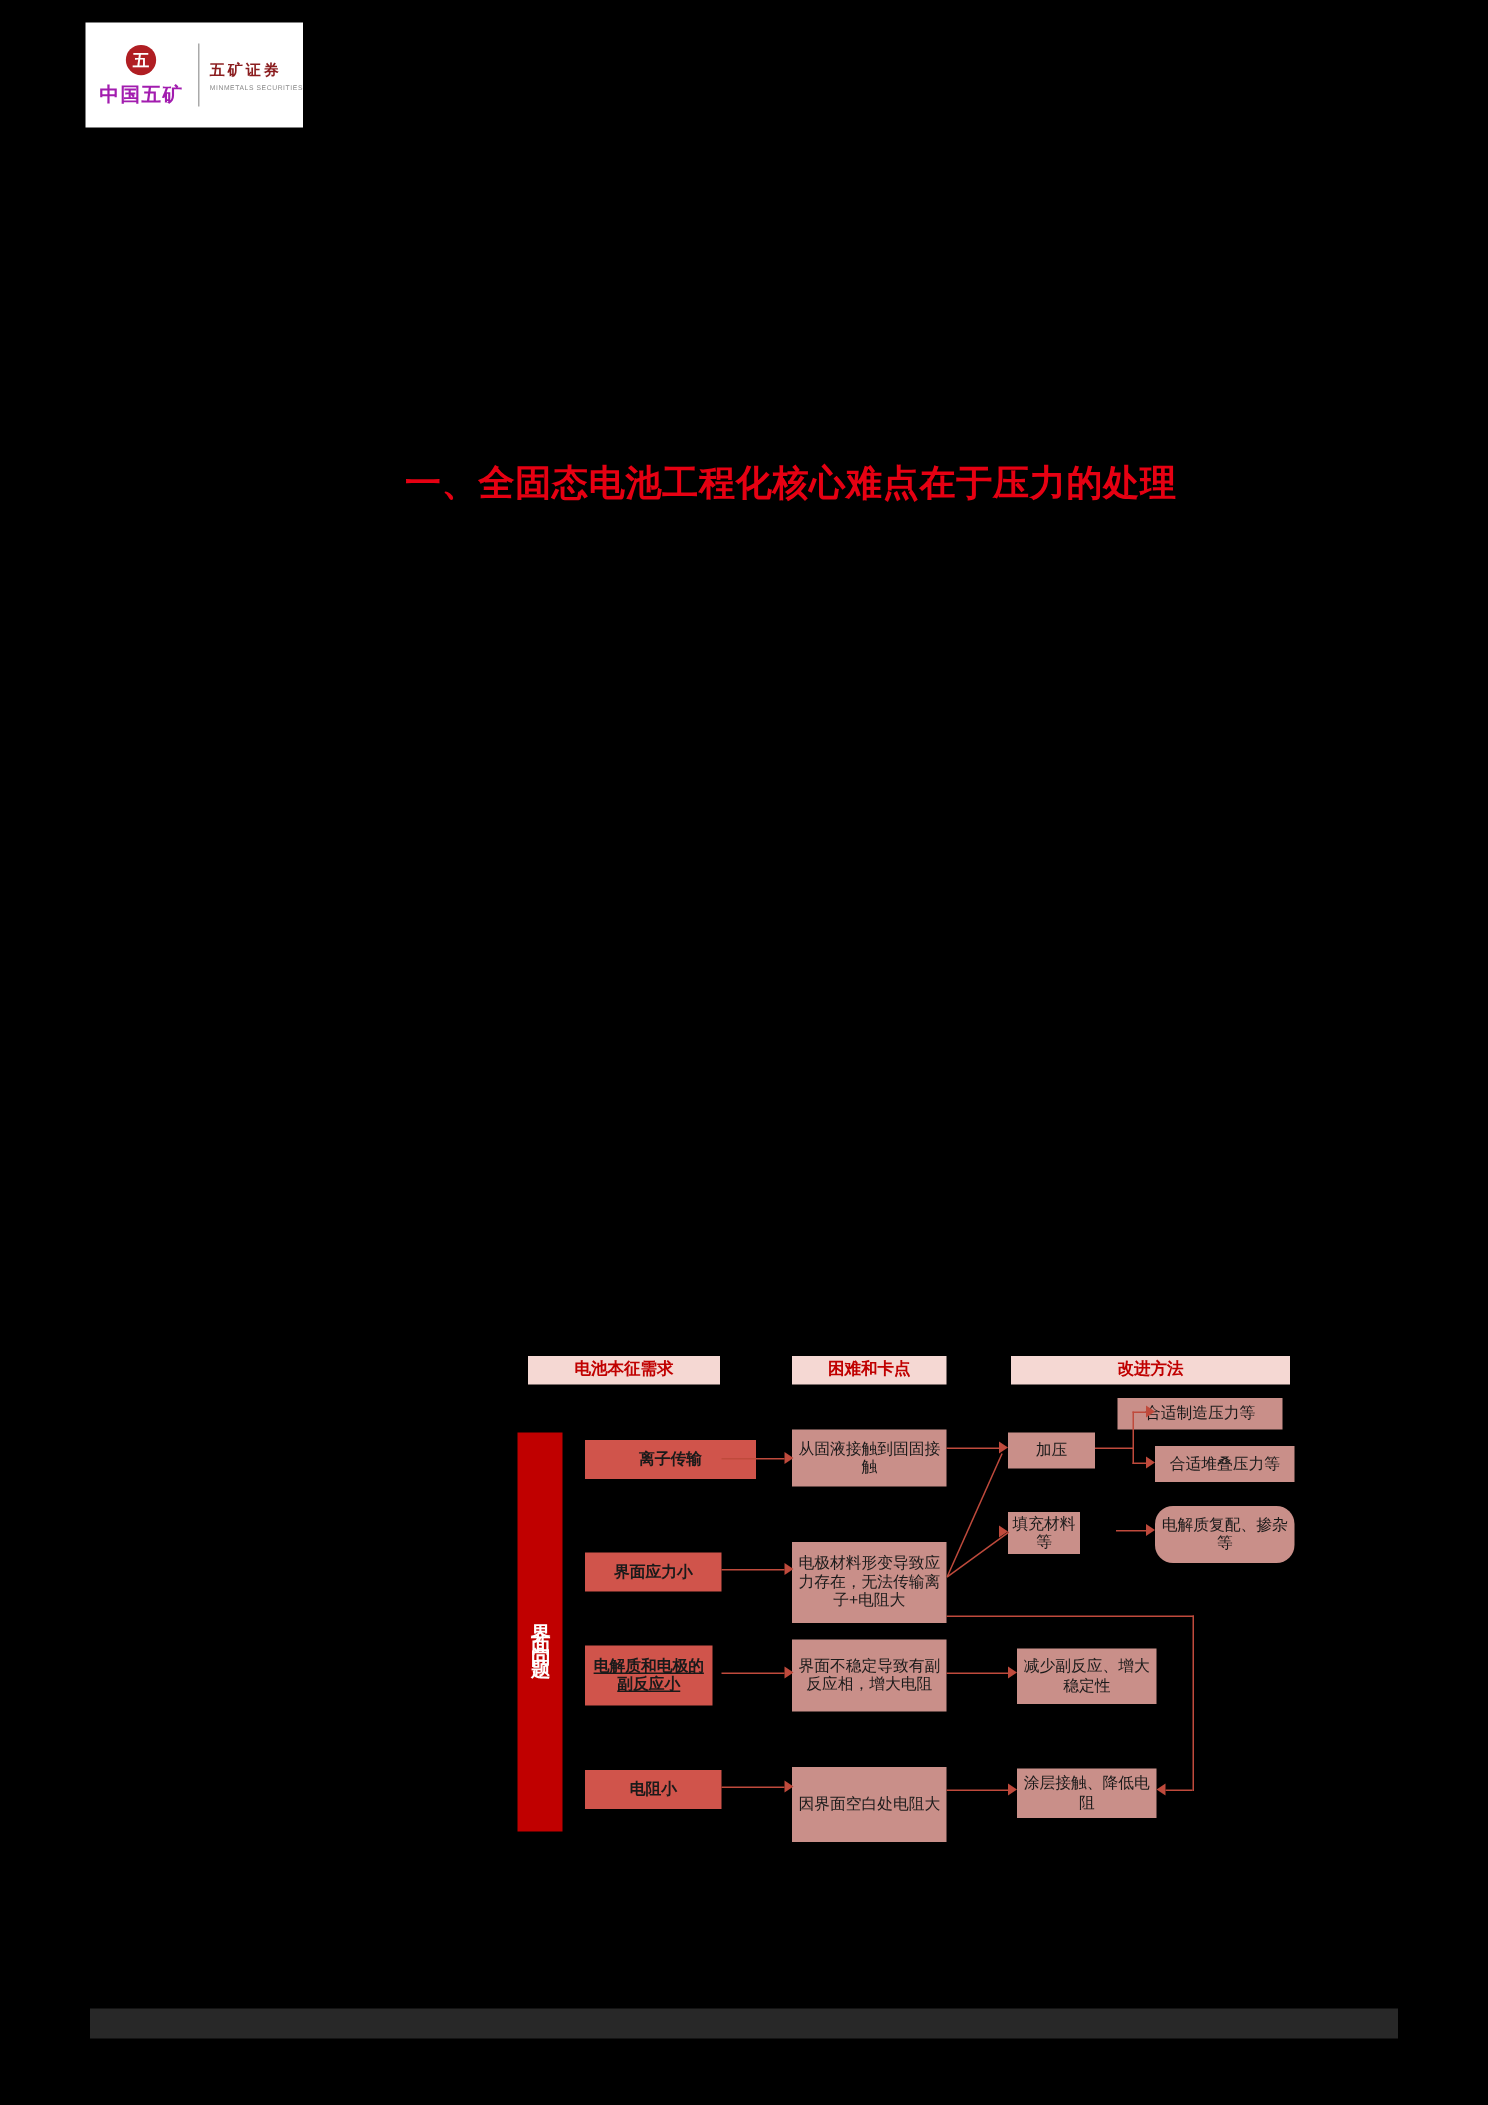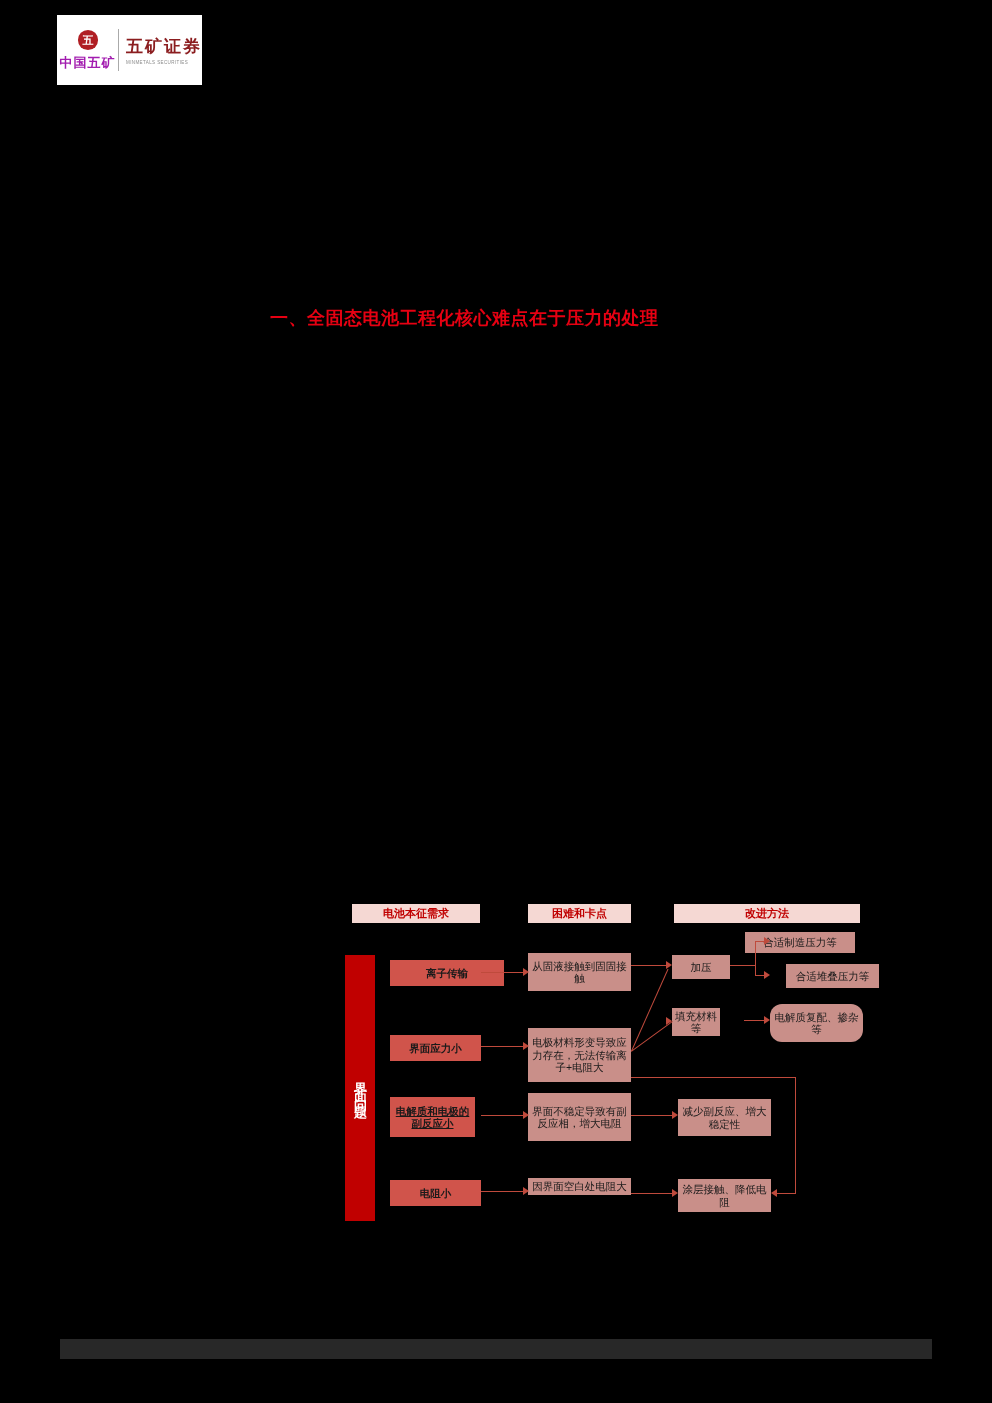--- a/index.html
+++ b/index.html
@@ -12,27 +12,27 @@
   
   #logo-box {
     position:absolute; left:57px; top:15px; width:145px; height:70px;
     background:#ffffff; display:flex; align-items:center;
   }
   .logo-left { width:76px; display:flex; flex-direction:column; align-items:center; }
   .emblem { width:22px; height:22px; margin-bottom:3px; }
   .company { font-size:13px; font-weight:700; color:#a21caf; letter-spacing:1px; white-space:nowrap; }
   .logo-divider { width:1px; height:42px; background:#aaaaaa; }
   .logo-right { flex:1; padding-left:7px; display:flex; flex-direction:column; justify-content:center; }
-  .brand { font-size:17px; font-weight:700; color:#8b1d1f; letter-spacing:2px; white-space:nowrap; }
+  .brand { font-size:10px; font-weight:700; color:#8b1d1f; letter-spacing:2px; white-space:nowrap; }
   .brand-sub { font-size:4.5px; color:#8a8a8a; letter-spacing:0.4px; margin-top:2px; white-space:nowrap; }
 
   
   #heading {
     position:absolute; left:270px; top:306px; margin:0;
-    font-size:18px; font-weight:700; color:#e60012; letter-spacing:0.5px;
+    font-size:24px; font-weight:700; color:#e60012; letter-spacing:0.5px;
     white-space:nowrap;
   }
 
   
   #figure { position:absolute; left:345px; top:900px; width:530px; height:325px; }
   .box {
     position:absolute; box-sizing:border-box;
     display:flex; align-items:center; justify-content:center;
     text-align:center; font-size:10.5px; line-height:1.18;
     color:#1a1a1a; padding:1px 3px;
@@ -93,29 +93,29 @@
     <div class="sidebar" style="left:0px; top:55px; width:30px; height:266px;">界面问题</div>
 
     <div class="box need" style="left:45px; top:60px;  width:114px; height:26px;">离子传输</div>
     <div class="box need" style="left:45px; top:135px; width:91px; height:26px;">界面应力小</div>
     <div class="box need" style="left:45px; top:197px; width:85px; height:40px;text-decoration:underline;">电解质和电极的副反应小</div>
     <div class="box need" style="left:45px; top:280px; width:91px; height:26px;">电阻小</div>
 
     <div class="box pink" style="left:183px; top:53px;  width:103px; height:38px;">从固液接触到固固接触</div>
     <div class="box pink" style="left:183px; top:128px; width:103px; height:54px;">电极材料形变导致应力存在，无法传输离子+电阻大</div>
     <div class="box pink" style="left:183px; top:193px; width:103px; height:48px;">界面不稳定导致有副反应相，增大电阻</div>
-    <div class="box pink" style="left:183px; top:278px; width:103px; height:17px;">因界面空白处电阻大</div>
+    <div class="box pink" style="left:183px; top:278px; width:103px; height:50px;">因界面空白处电阻大</div>
 
     <div class="box pink" style="left:327px; top:55px;  width:58px; height:24px;">加压</div>
     <div class="box pink" style="left:327px; top:108px; width:48px; height:28px;">填充材料等</div>
     <div class="box pink" style="left:333px; top:199px; width:93px; height:37px;">减少副反应、增大稳定性</div>
     <div class="box pink" style="left:333px; top:279px; width:93px; height:33px;">涂层接触、降低电阻</div>
 
     <div class="box pink" style="left:400px; top:32px;  width:110px; height:21px;">合适制造压力等</div>
-    <div class="box pink" style="left:425px; top:64px;  width:93px; height:24px;margin-left:16px;">合适堆叠压力等</div>
+    <div class="box pink" style="left:425px; top:64px;  width:93px; height:24px;">合适堆叠压力等</div>
     <div class="box pink" style="left:425px; top:104px; width:93px; height:38px;border-radius:12px;">电解质复配、掺杂等</div>
 
     <div class="hline" style="left:136px; top:72px;  width:42px;"></div>
     <div class="ah-r" style="left:178px; top:68px;"></div>
     <div class="hline" style="left:136px; top:146px; width:42px;"></div>
     <div class="ah-r" style="left:178px; top:142px;"></div>
     <div class="hline" style="left:136px; top:215px; width:42px;"></div>
     <div class="ah-r" style="left:178px; top:211px;"></div>
     <div class="hline" style="left:136px; top:291px; width:42px;"></div>
     <div class="ah-r" style="left:178px; top:287px;"></div>

